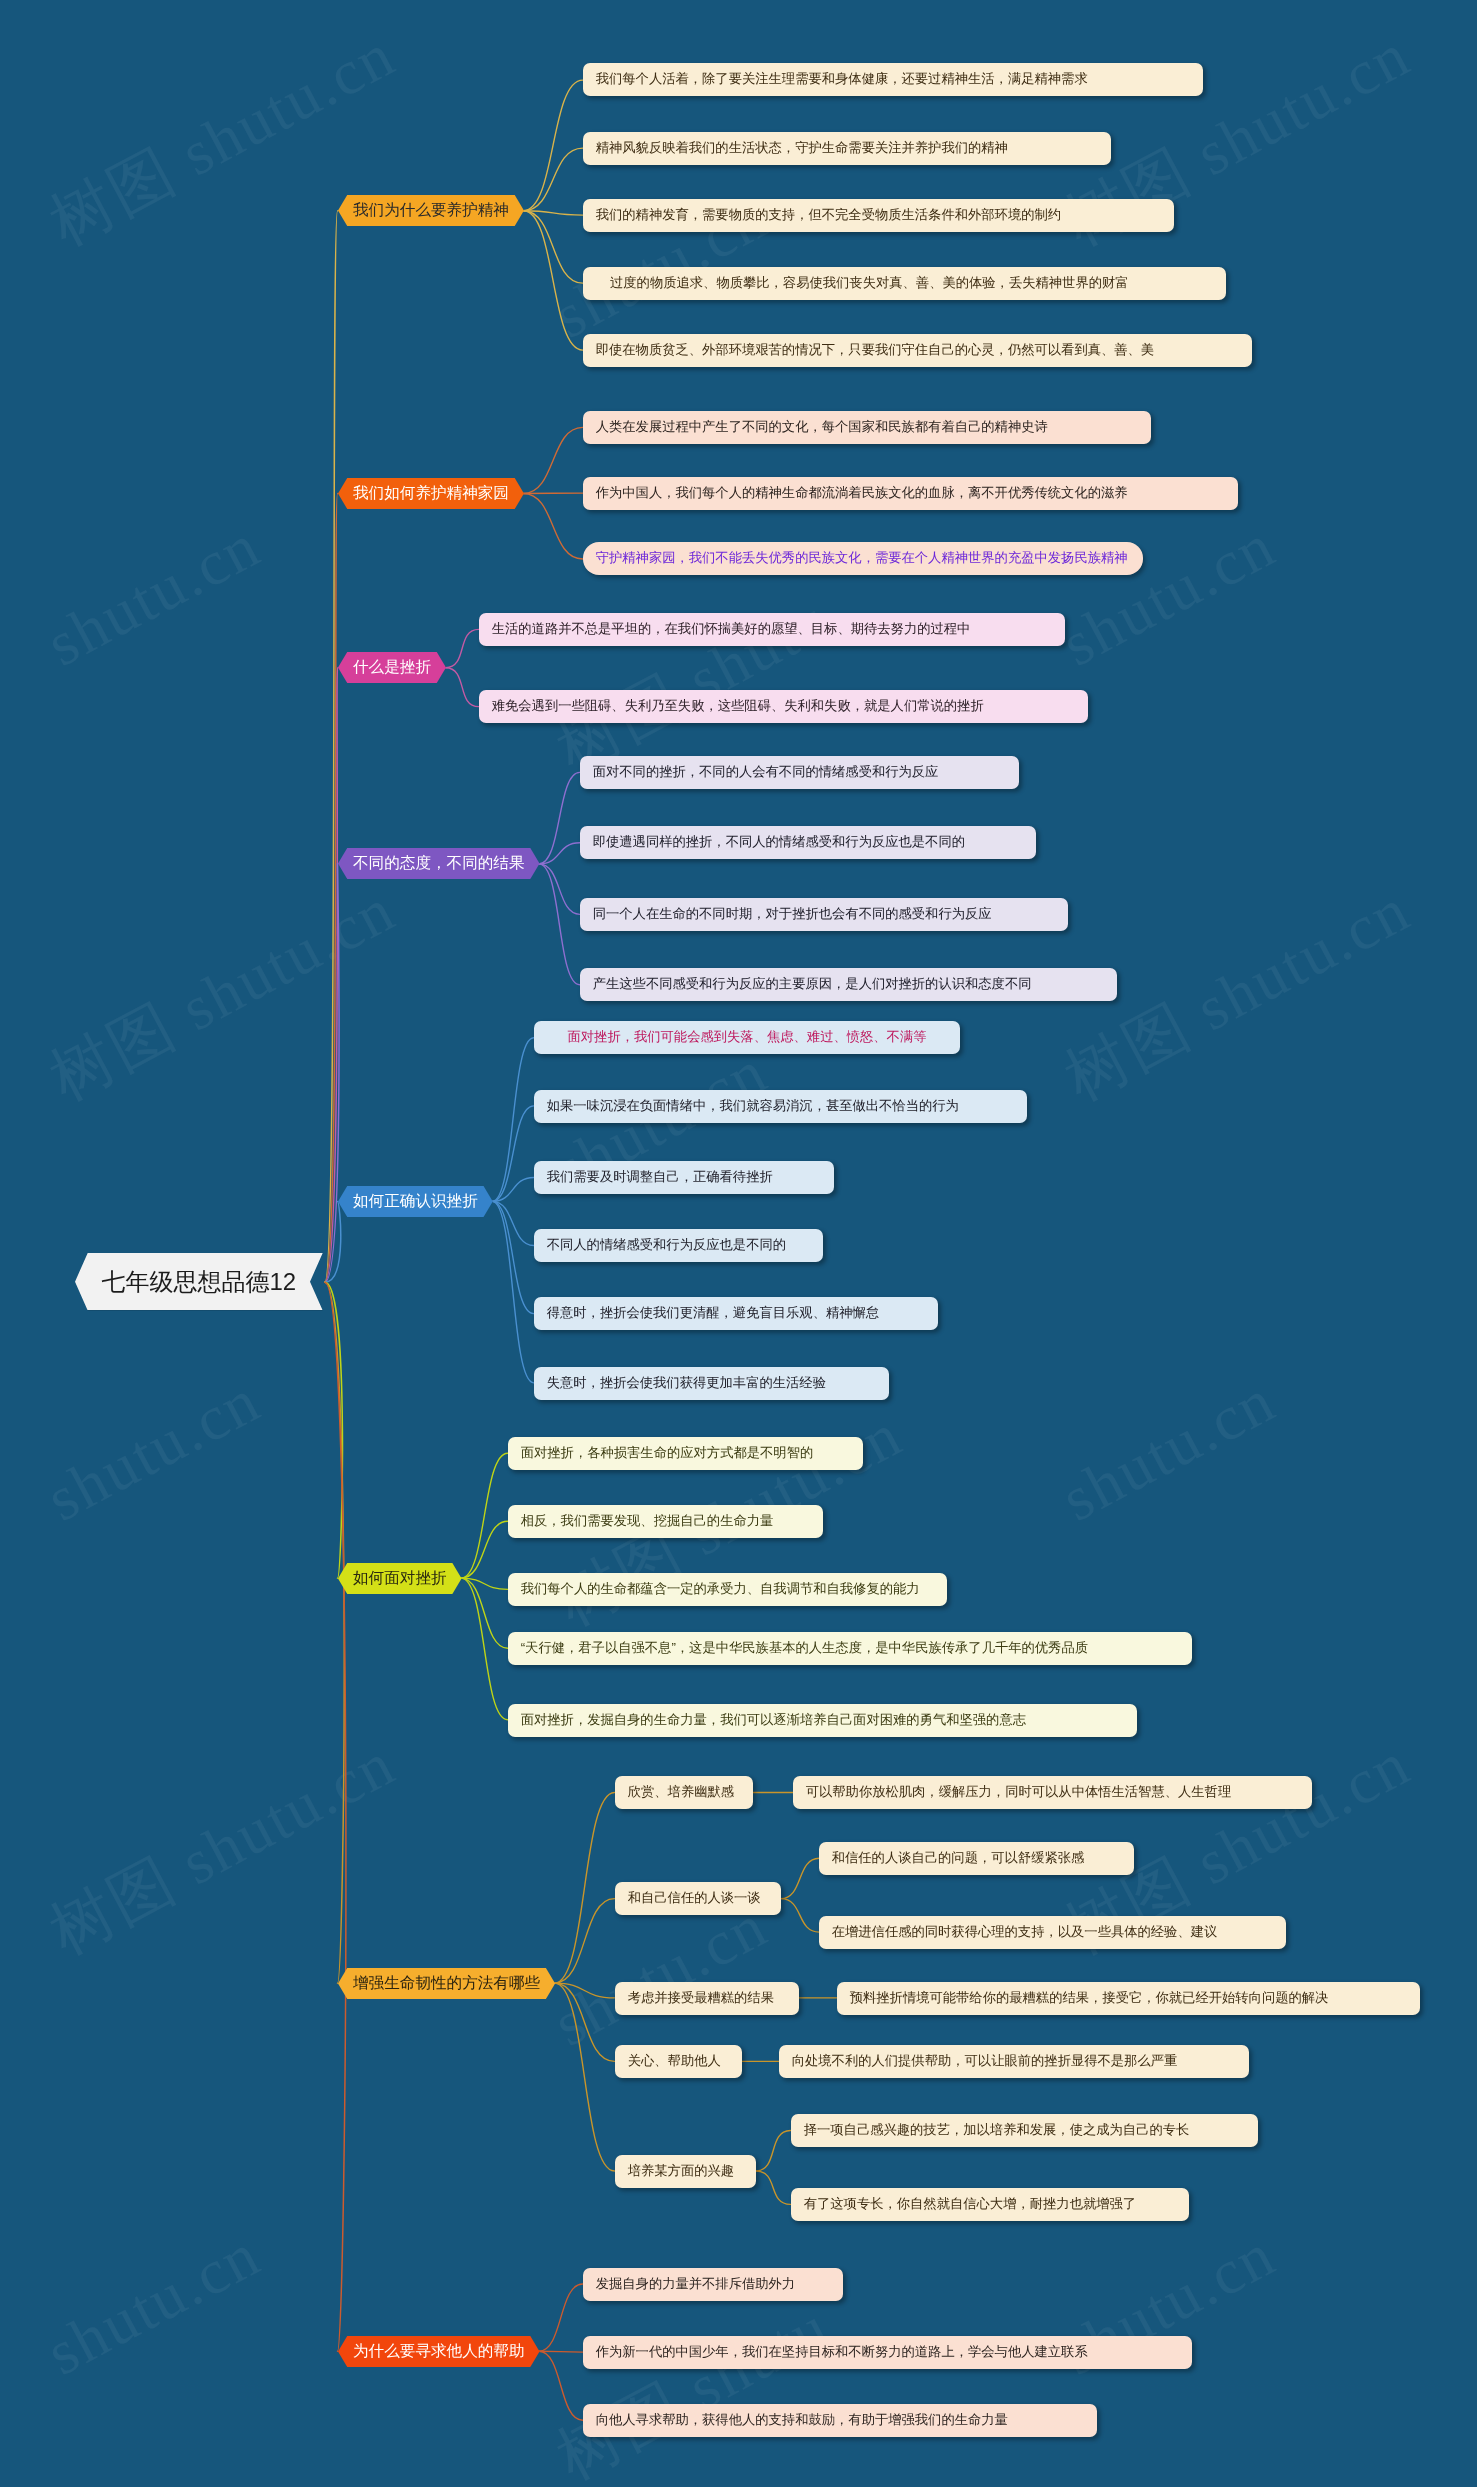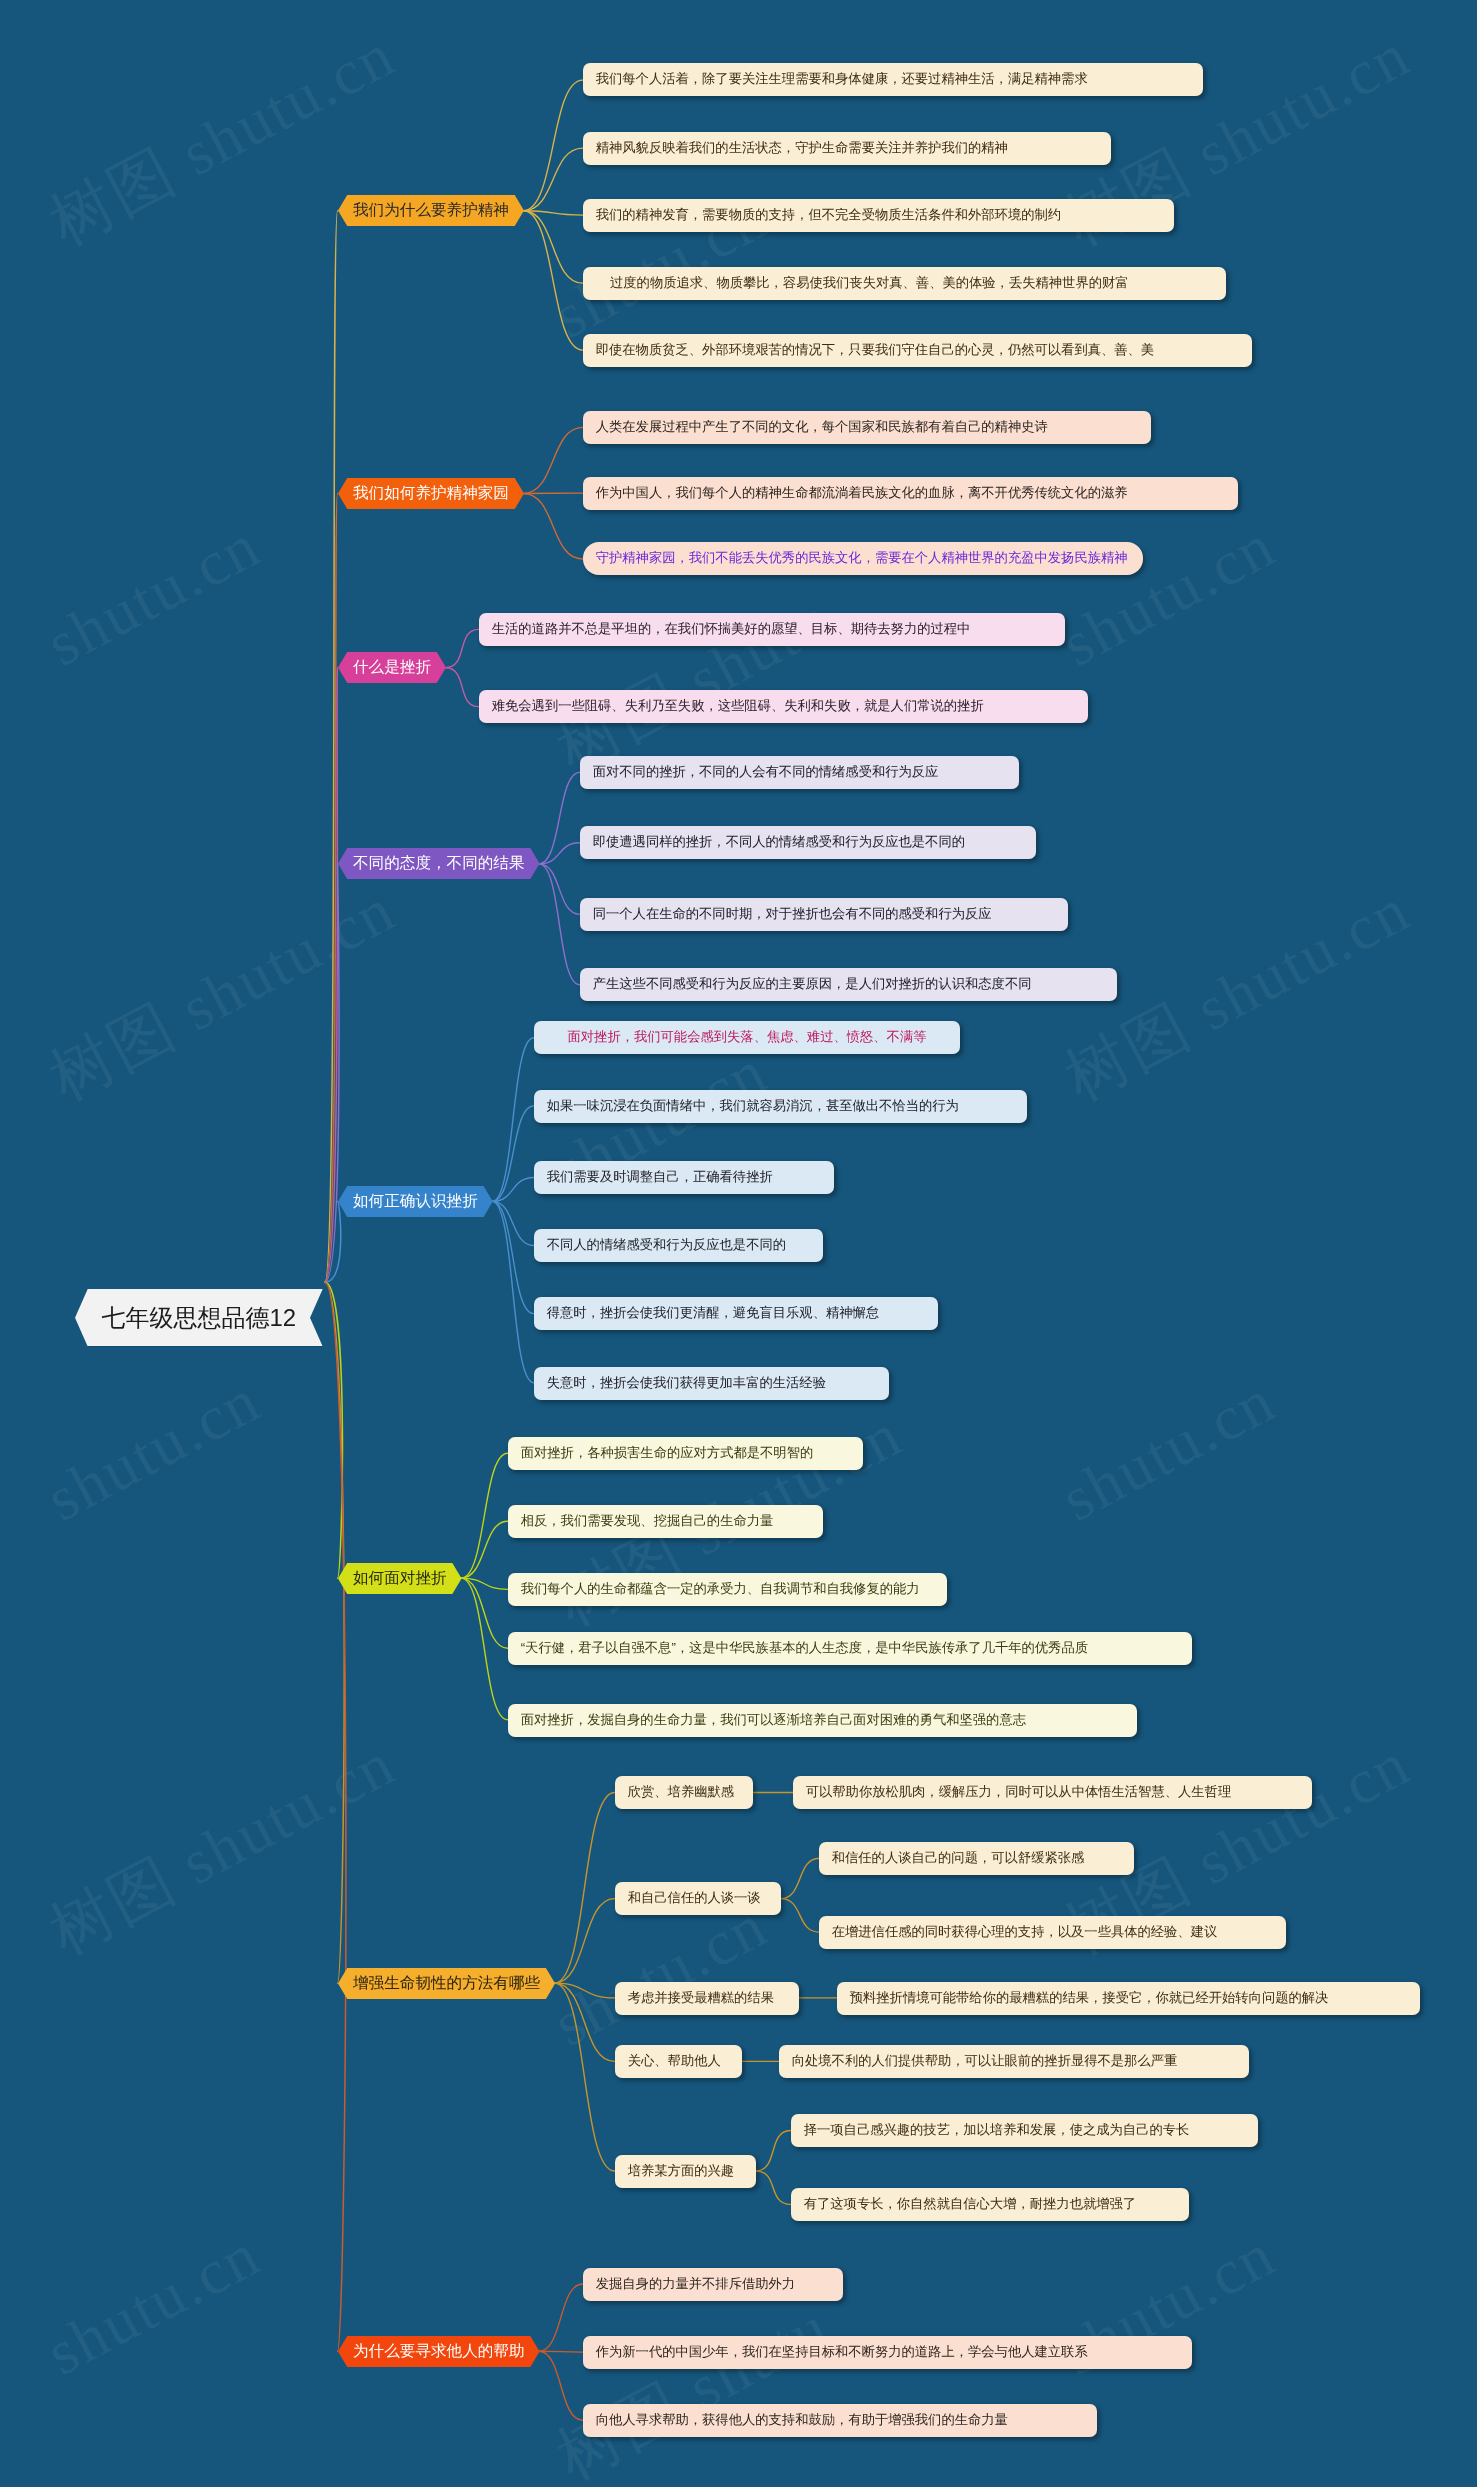--- a/index.html
+++ b/index.html
@@ -136,21 +136,21 @@
     <path d="M1285,3572.5 C1325,3572.5 1310,3572.5 1350,3572.5" fill="none" stroke="#c9952a" stroke-width="2.4" stroke-linecap="round"></path>
     <path d="M961,3437 C1018.2,3437 1007.8,3762.5 1065,3762.5" fill="none" stroke="#c9952a" stroke-width="2.4" stroke-linecap="round"></path>
     <path d="M1310,3762.5 C1350,3762.5 1330,3692.5 1370,3692.5" fill="none" stroke="#c9952a" stroke-width="2.4" stroke-linecap="round"></path>
     <path d="M1310,3762.5 C1350,3762.5 1330,3820.5 1370,3820.5" fill="none" stroke="#c9952a" stroke-width="2.4" stroke-linecap="round"></path>
     <path d="M563,2222 C615,2222 601,4075 585,4075" fill="none" stroke="#cc5b2e" stroke-width="2.6" stroke-linecap="round"></path>
     <path d="M934,4075 C975.8,4075 968.2,3958.5 1010,3958.5" fill="none" stroke="#cc5b2e" stroke-width="2.4" stroke-linecap="round"></path>
     <path d="M934,4075 C975.8,4075 968.2,4076.5 1010,4076.5" fill="none" stroke="#cc5b2e" stroke-width="2.4" stroke-linecap="round"></path>
     <path d="M934,4075 C975.8,4075 968.2,4194.5 1010,4194.5" fill="none" stroke="#cc5b2e" stroke-width="2.4" stroke-linecap="round"></path>
   </svg>
 <div id="nodes">
-    <div class="node root" style="left: 75px; top: 1253px; background: rgb(242, 242, 242); color: rgb(28, 28, 28); margin-top: 36px;">
+    <div class="node root" style="left: 75px; top: 1253px; background: rgb(242, 242, 242); color: rgb(28, 28, 28);">
       <span>七年级思想品德12</span>
     </div>
     <div class="node b1" style="left: 338px; top: 195px; height: 31px; background: rgb(245, 166, 35); color: rgb(42, 42, 42);">
       <span>我们为什么要养护精神</span>
     </div>
     <div class="node leaf" style="left: 583px; top: 63px; width: 620px; background: rgb(250, 238, 213); color: rgb(61, 44, 18);">
       <span>我们每个人活着，除了要关注生理需要和身体健康，还要过精神生活，满足精神需求</span>
     </div>
     <div class="node leaf" style="left: 583px; top: 132px; width: 528px; background: rgb(250, 238, 213); color: rgb(61, 44, 18);">
       <span>精神风貌反映着我们的生活状态，守护生命需要关注并养护我们的精神</span>

